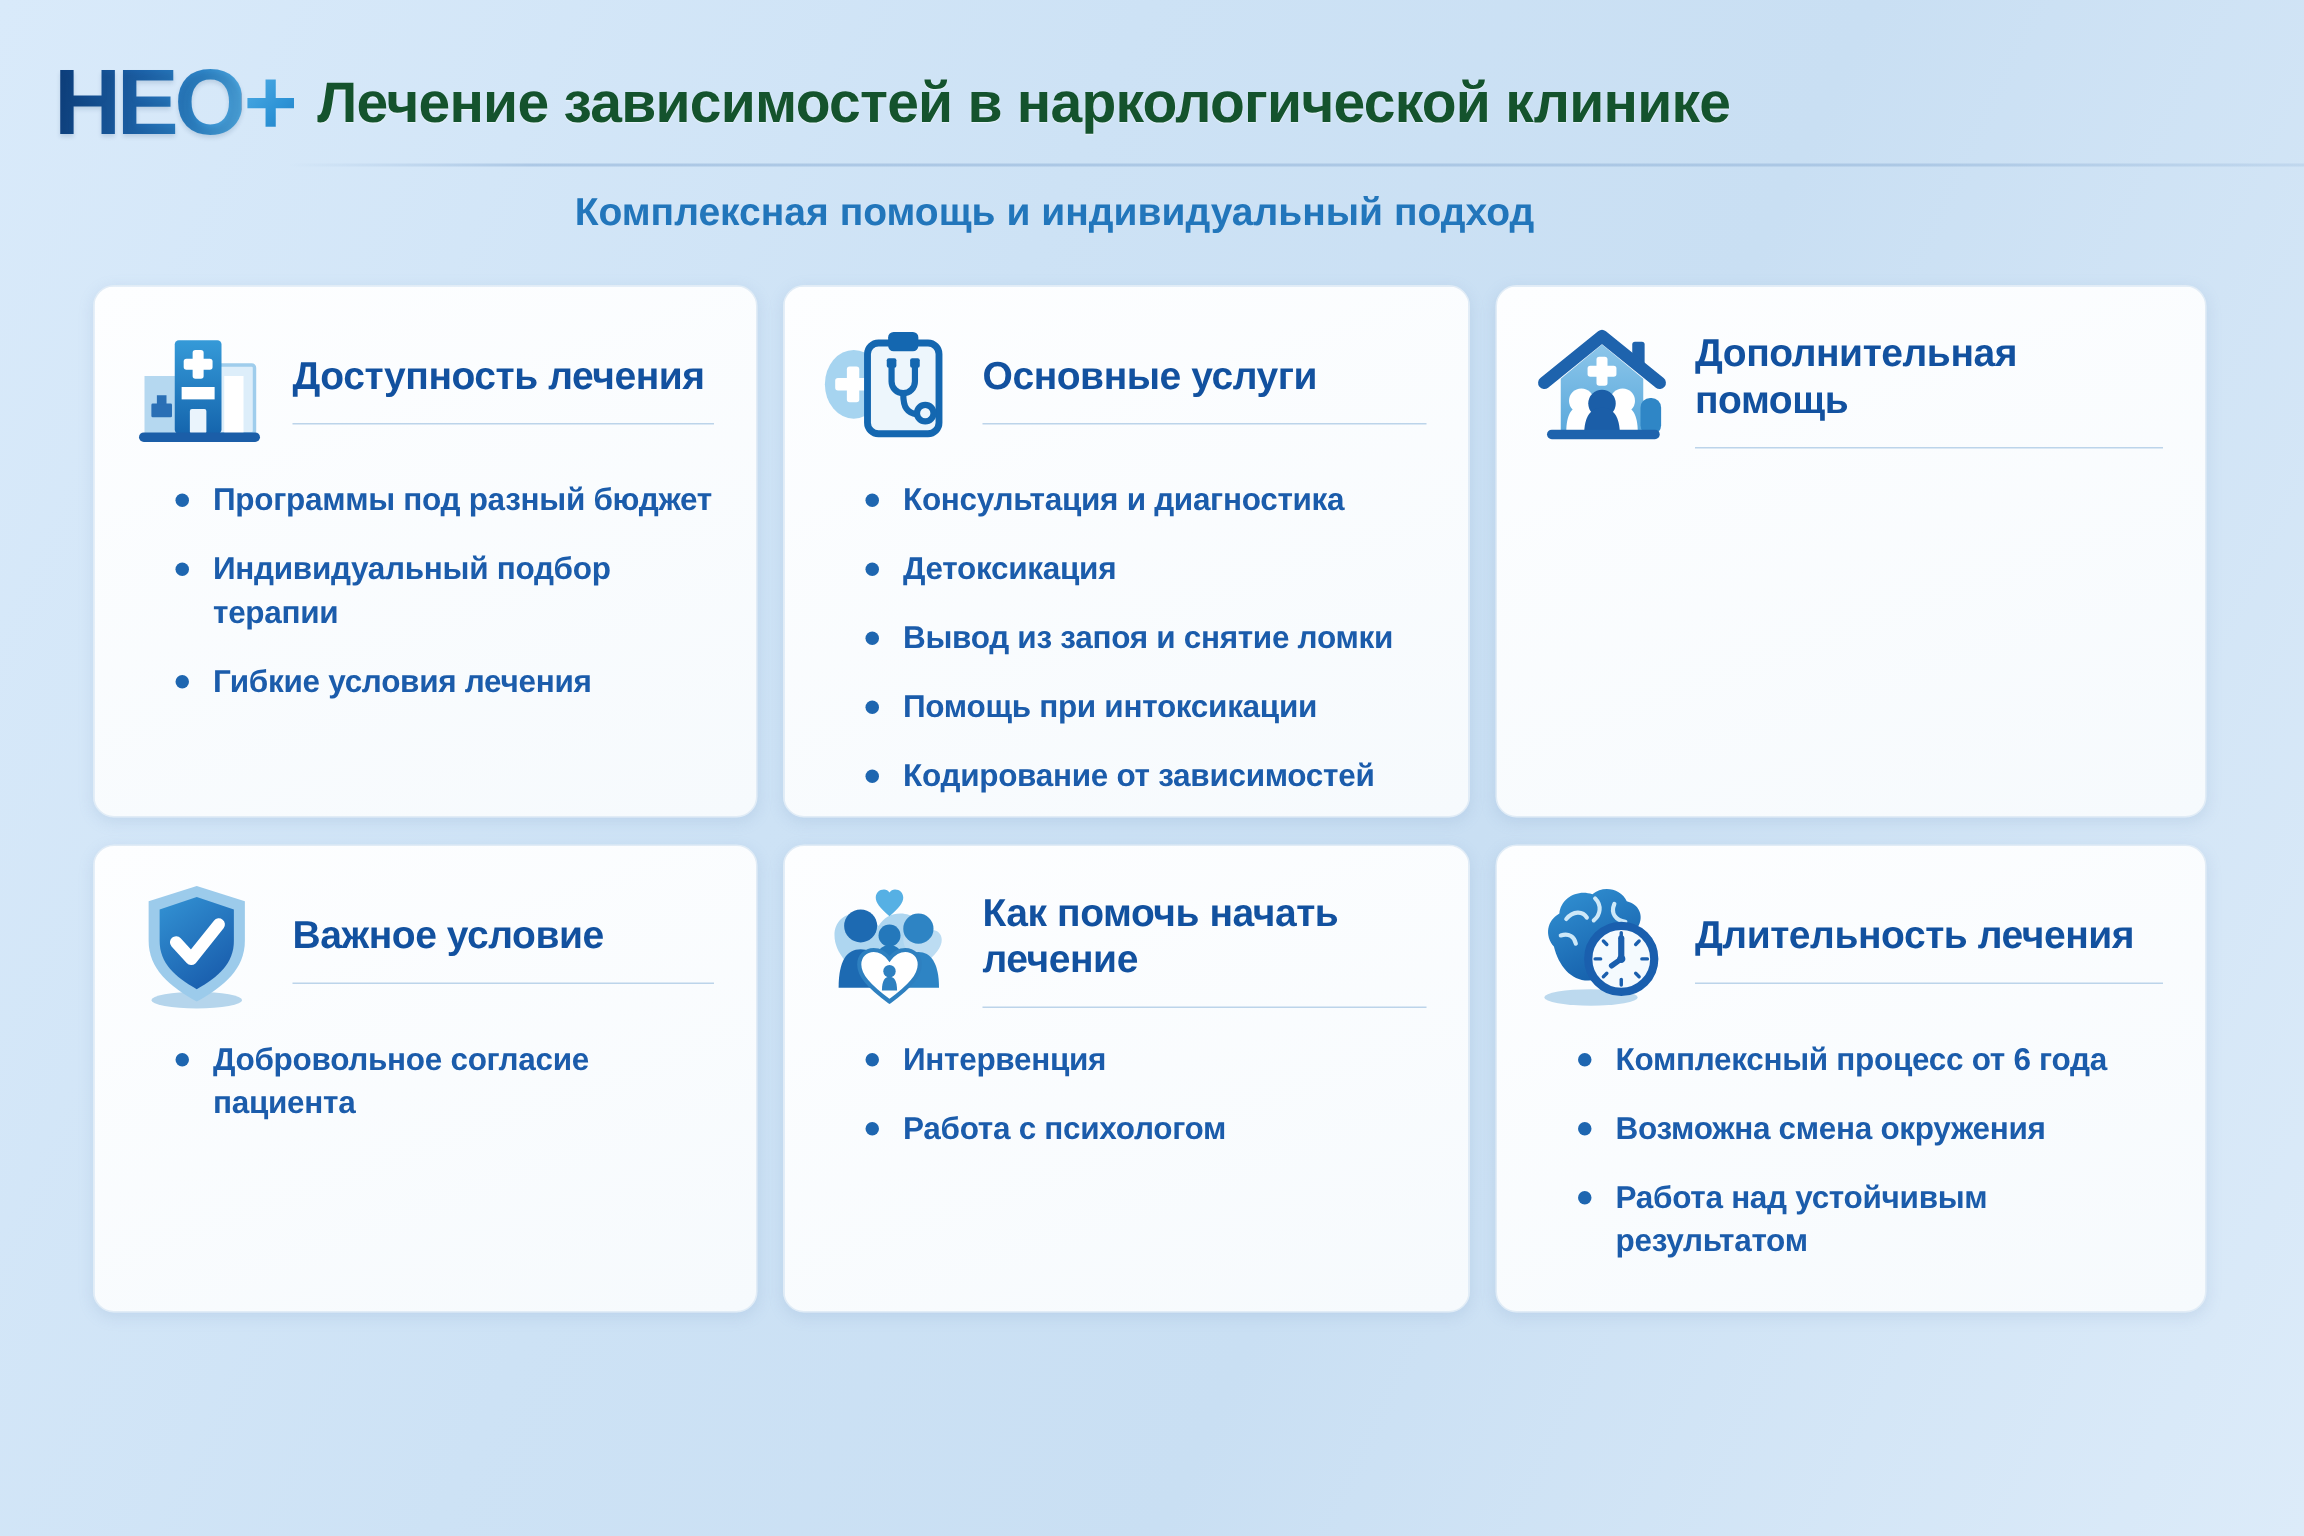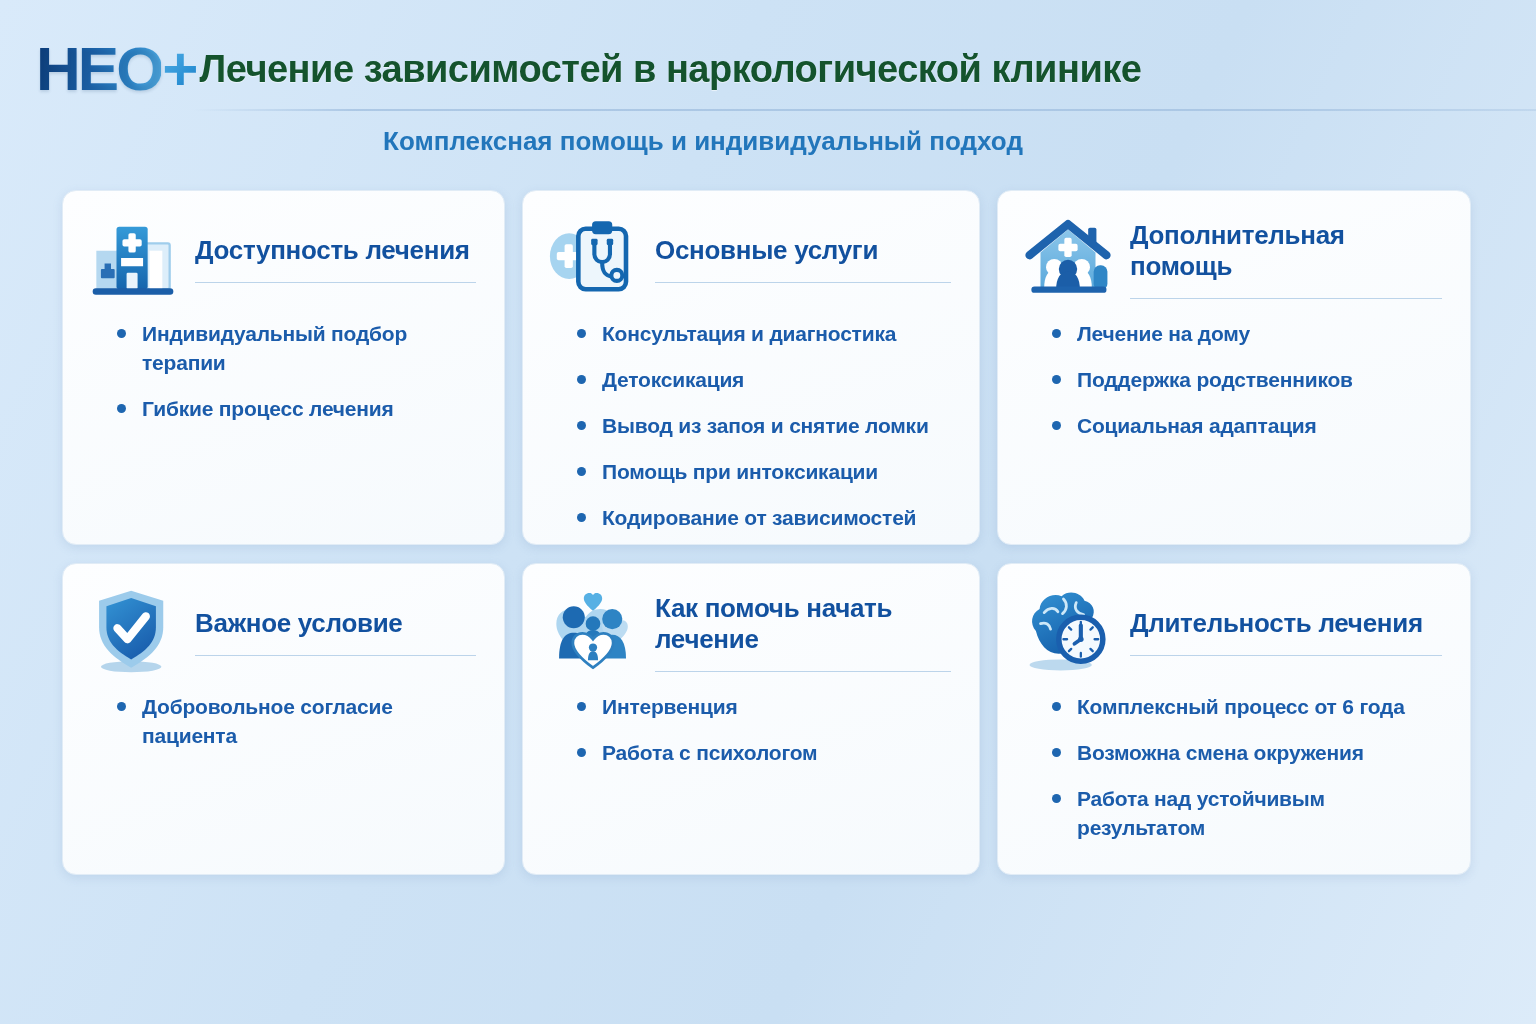--- a/index.html
+++ b/index.html
@@ -5,21 +5,21 @@
   html,body{margin:0;padding:0;}
   body{
     width:1536px;height:1024px;overflow:hidden;
     font-family:"Liberation Sans","DejaVu Sans",sans-serif;
     background:linear-gradient(115deg,#d9eafa 0%,#cde2f5 38%,#c9dff3 62%,#dcebf9 100%);
     position:relative;
   }
   .page{position:absolute;inset:0;}
 
   
-  .header{position:absolute;top:38px;left:36px;display:flex;align-items:center;gap:4px;}
+  .header{position:absolute;top:38px;left:36px;display:flex;align-items:center;gap:16px;}
   .logo{
     font-size:62px;font-weight:800;letter-spacing:-3px;line-height:1;
     display:flex;align-items:center;
   }
   .logo .neo{
     background:linear-gradient(100deg,#0b3a77 0%,#1d64ab 45%,#2f87c9 75%,#56b1e6 100%);
     -webkit-background-clip:text;background-clip:text;color:transparent;
     text-shadow:0 2px 3px rgba(20,60,110,0.15);
   }
   .logo .plus{
@@ -104,25 +104,29 @@
           </svg>
         </div>
         <div class="head-right">
           <h2 class="card-title">Доступность лечения</h2>
           <div class="head-divider"></div>
         </div>
       </div>
       <ul class="card-list">
         <li class="card-item">
             <span class="dot"></span>
+            <span class="item-text">Программы под разный бюджет</span>
+          </li>
+        <li class="card-item">
+            <span class="dot"></span>
             <span class="item-text">Индивидуальный подбор терапии</span>
           </li>
         <li class="card-item">
             <span class="dot"></span>
-            <span class="item-text">Гибкие процесс лечения</span>
+            <span class="item-text">Гибкие условия лечения</span>
           </li>
       </ul>
     </div>
 
     <div class="card">
       <div class="card-head">
         <div class="icon-box">
           <svg viewBox="0 0 96 96">
             <ellipse cx="22" cy="46" rx="21" ry="25" fill="#a6d4f0"></ellipse>
             <rect x="17" y="33" width="9" height="26" rx="2" fill="#ffffff"></rect>
@@ -188,34 +192,20 @@
             <circle cx="48" cy="60" r="10" fill="#1b5ea8"></circle>
             <path d="M35 83 C35 69 40 63 48 63 C56 63 61 69 61 83 Z" fill="#1b5ea8"></path>
             <rect x="8" y="79" width="82" height="7" rx="3.5" fill="#1e63ad"></rect>
           </svg>
         </div>
         <div class="head-right">
           <h2 class="card-title">Дополнительная помощь</h2>
           <div class="head-divider"></div>
         </div>
       </div>
-      <ul class="card-list">
-        <li class="card-item">
-            <span class="dot"></span>
-            <span class="item-text">Лечение на дому</span>
-          </li>
-        <li class="card-item">
-            <span class="dot"></span>
-            <span class="item-text">Поддержка родственников</span>
-          </li>
-        <li class="card-item">
-            <span class="dot"></span>
-            <span class="item-text">Социальная адаптация</span>
-          </li>
-      </ul>
     </div>
 
     <div class="card">
       <div class="card-head">
         <div class="icon-box">
           <svg viewBox="0 0 96 96">
             <defs>
                 <linearGradient id="g4" x1="0" y1="0" x2="0.6" y2="1">
               <stop offset="0" stop-color="#3393d4"></stop>
                   <stop offset="1" stop-color="#1a5fae"></stop>

